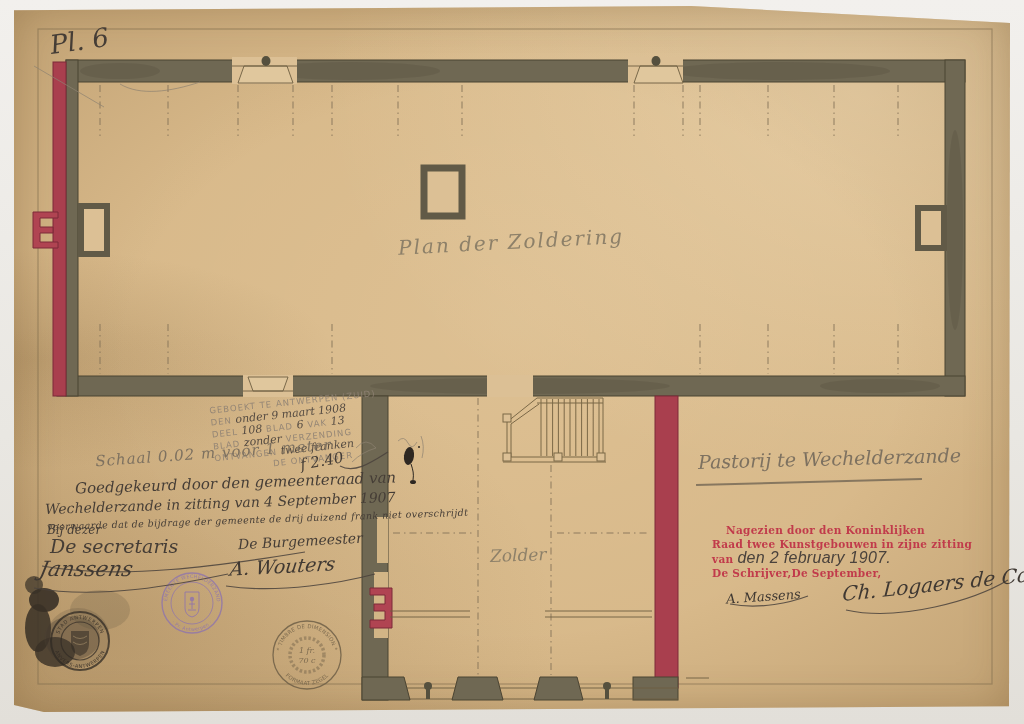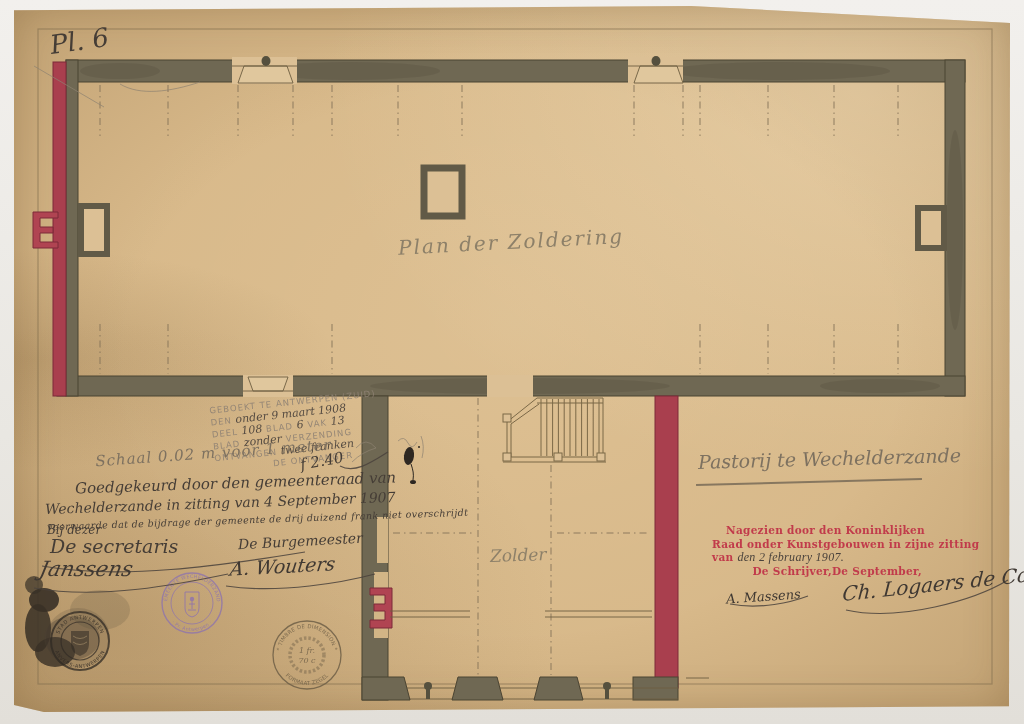--- a/index.html
+++ b/index.html
@@ -20,22 +20,22 @@
   .abs{position:absolute;white-space:nowrap;}
   .ink{font-family:"DejaVu Serif",serif;font-style:italic;color:#453d36;}
   .pencil{font-family:"DejaVu Serif",serif;font-style:italic;color:#8d8069;}
   .pencil2{font-family:"DejaVu Serif",serif;font-style:italic;color:#7d7160;}
   .stampgray{font-family:"DejaVu Sans",sans-serif;font-size:8.5px;color:#8f8274;
              letter-spacing:1px;line-height:11px;opacity:.92;}
   .stampgray .hand{font-family:"DejaVu Serif",serif;font-style:italic;font-size:11px;
              color:#4a423c;letter-spacing:0;}
   .redprint{font-family:"DejaVu Serif",serif;font-weight:bold;font-size:10.5px;
             color:#c13b4b;line-height:13.5px;letter-spacing:.3px;}
-  .redprint .hand{font-family:Liberation Serif, serif;font-weight:normal;font-style:italic;
-            font-size:12px;color:#4a423c;}
+  .redprint .hand{font-family:Liberation Sans, sans-serif;font-weight:normal;font-style:italic;
+            font-size:16px;color:#4a423c;}
   .sig{font-family:"DejaVu Serif",serif;font-style:italic;color:#3f3832;}
   .underline-bar{position:absolute;height:2px;background:#6b6050;opacity:.75;}
   
   .wall{fill:#6f6853;stroke:#4b4432;stroke-width:1;}
   .red{fill:#a93f4e;stroke:#7c2b38;stroke-width:1;}
   .redE{fill:#b04452;stroke:#7c2b38;stroke-width:1;}
   .paperfill{fill:#dcc095;}
   .paperfill2{fill:#d2b586;}
   .flue{fill:#e0c79d;stroke:#6d5d41;stroke-width:.9;}
   .thin{stroke:#6d5d41;stroke-width:.9;fill:none;}
@@ -246,24 +246,24 @@
   <div class="abs ink" style="left:45px;top:495px;font-size:14px;transform:rotate(-2deg);">Wechelderzande in zitting van 4 September 1907</div>
   <div class="abs ink" style="left:47px;top:514px;font-size:9.5px;letter-spacing:.4px;transform:rotate(-2deg);">voorwaarde dat de bijdrage der gemeente de drij duizend frank niet overschrijdt</div>
   <div class="abs ink" style="left:47px;top:523px;font-size:12px;">Bij dezer</div>
   <div class="abs ink" style="left:50px;top:535px;font-size:19px;">De secretaris</div>
   <div class="abs sig" style="left:40px;top:557px;font-size:21px;transform:skewX(-12deg);">Janssens</div>
   <div class="abs ink" style="left:238px;top:533px;font-size:14px;transform:rotate(-3deg);">De Burgemeester</div>
   <div class="abs sig" style="left:230px;top:555px;font-size:19px;transform:rotate(-3deg) skewX(-10deg);">A. Wouters</div>
 
   <div class="abs redprint" style="left:712px;top:524px;width:248px;">
     <div style="margin-left:14px;"><span>Nagezien door den Koninklijken</span></div>
-    <div><span>Raad onder Kunstgebouwen in zijne zitting</span></div>
+    <div><span>Raad twee Kunstgebouwen in zijne zitting</span></div>
     <div><span>van</span>
          <span class="hand">den 2 february 1907.</span></div>
-    <div style="display:flex;justify-content:flex-end;width:210px;">
+    <div style="display:flex;justify-content:flex-start;width:210px;">
          <span>De Schrijver,</span>
          <span>De September,</span>
       </div>
   </div>
   <div class="abs sig" style="left:726px;top:589px;font-size:13px;transform:rotate(-4deg);">A. Massens</div>
   <div class="abs sig" style="left:842px;top:571px;font-size:20px;transform:rotate(-6deg) skewX(-10deg);">Ch. Logaers de Cock</div>
 
 </div>
 
 </body></html>

